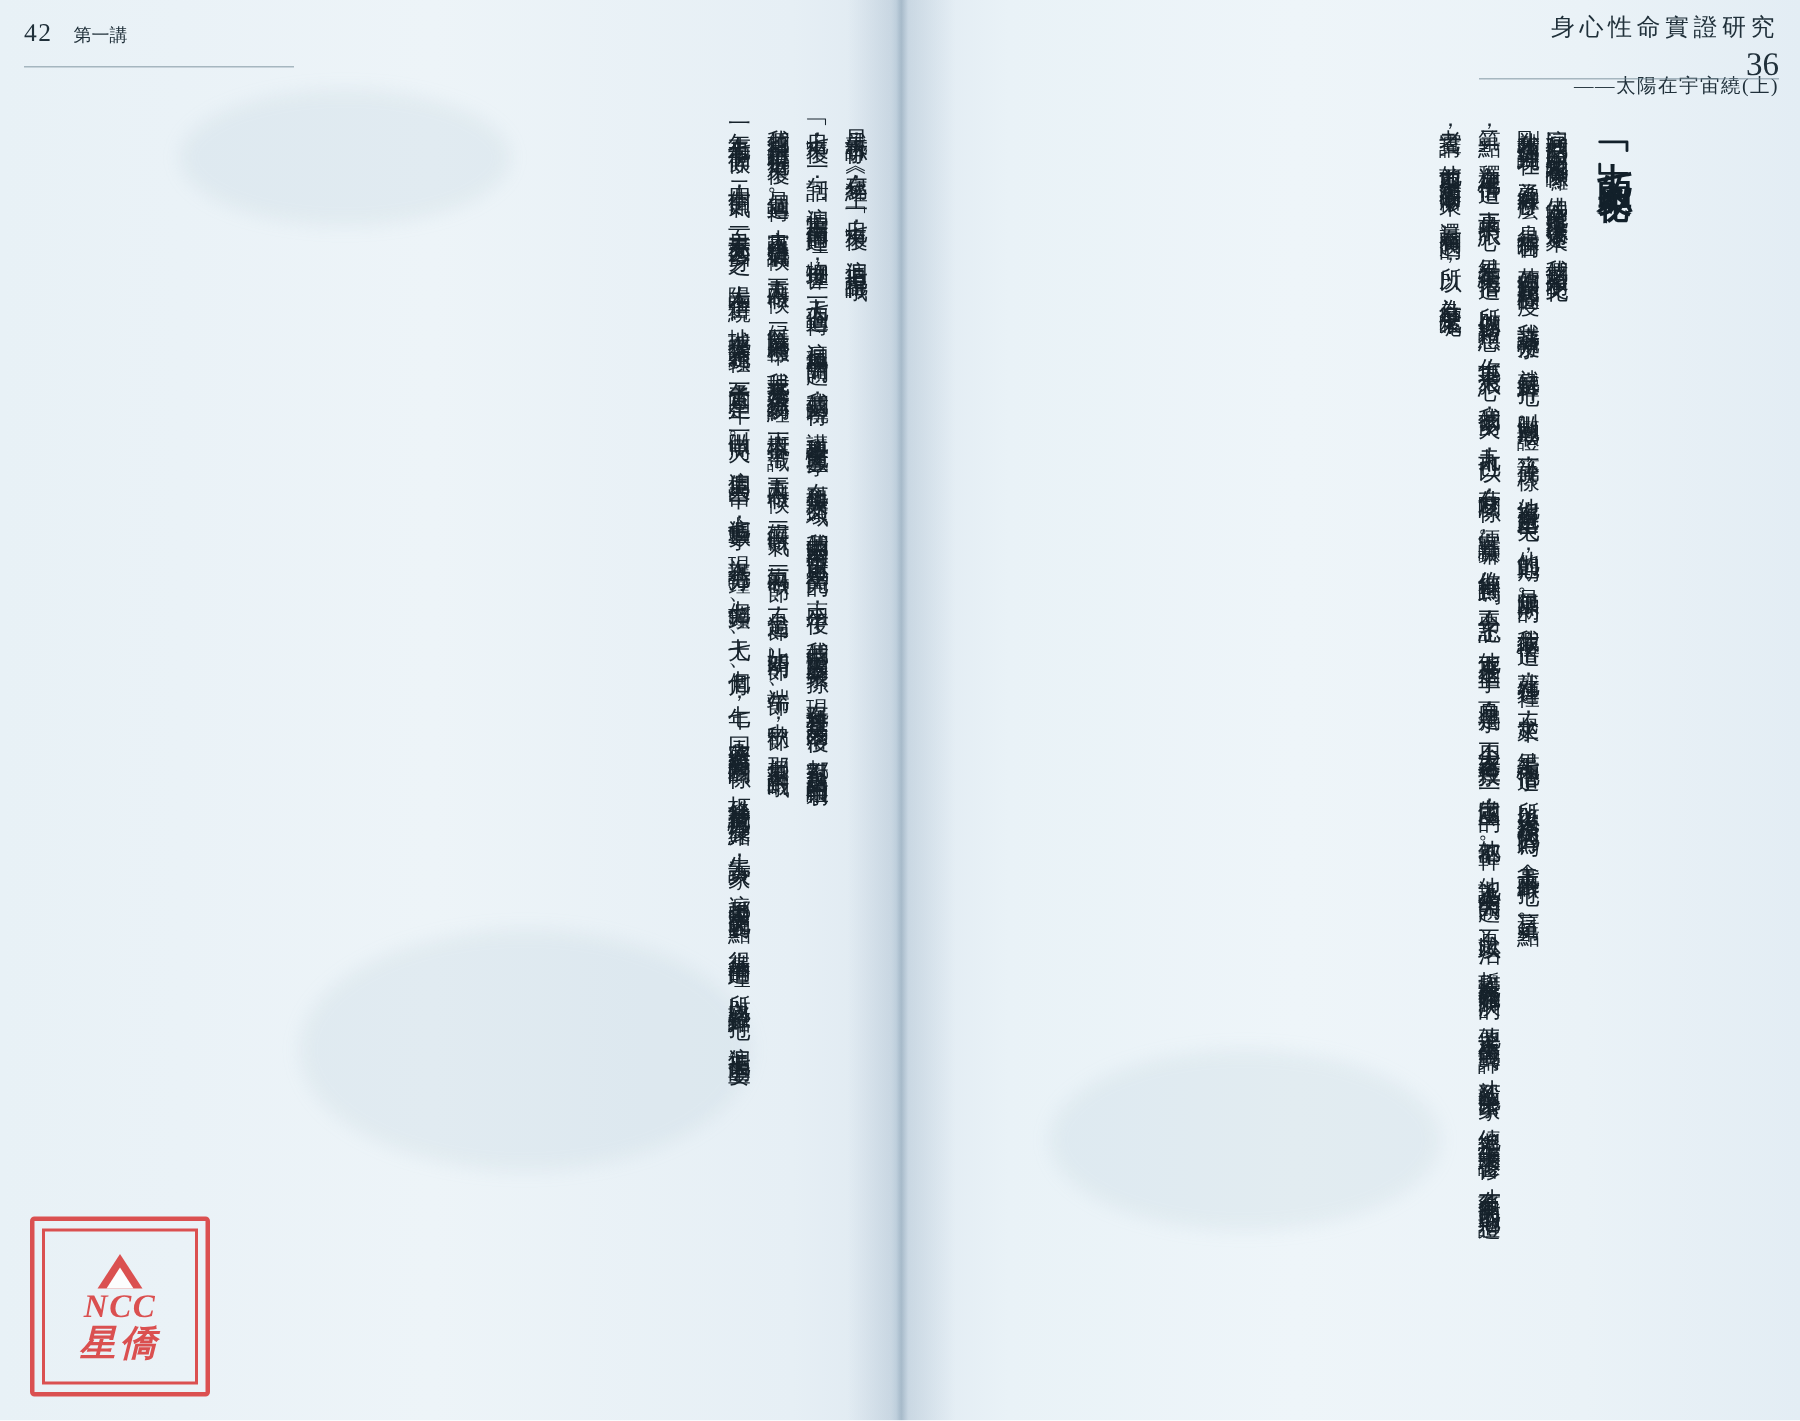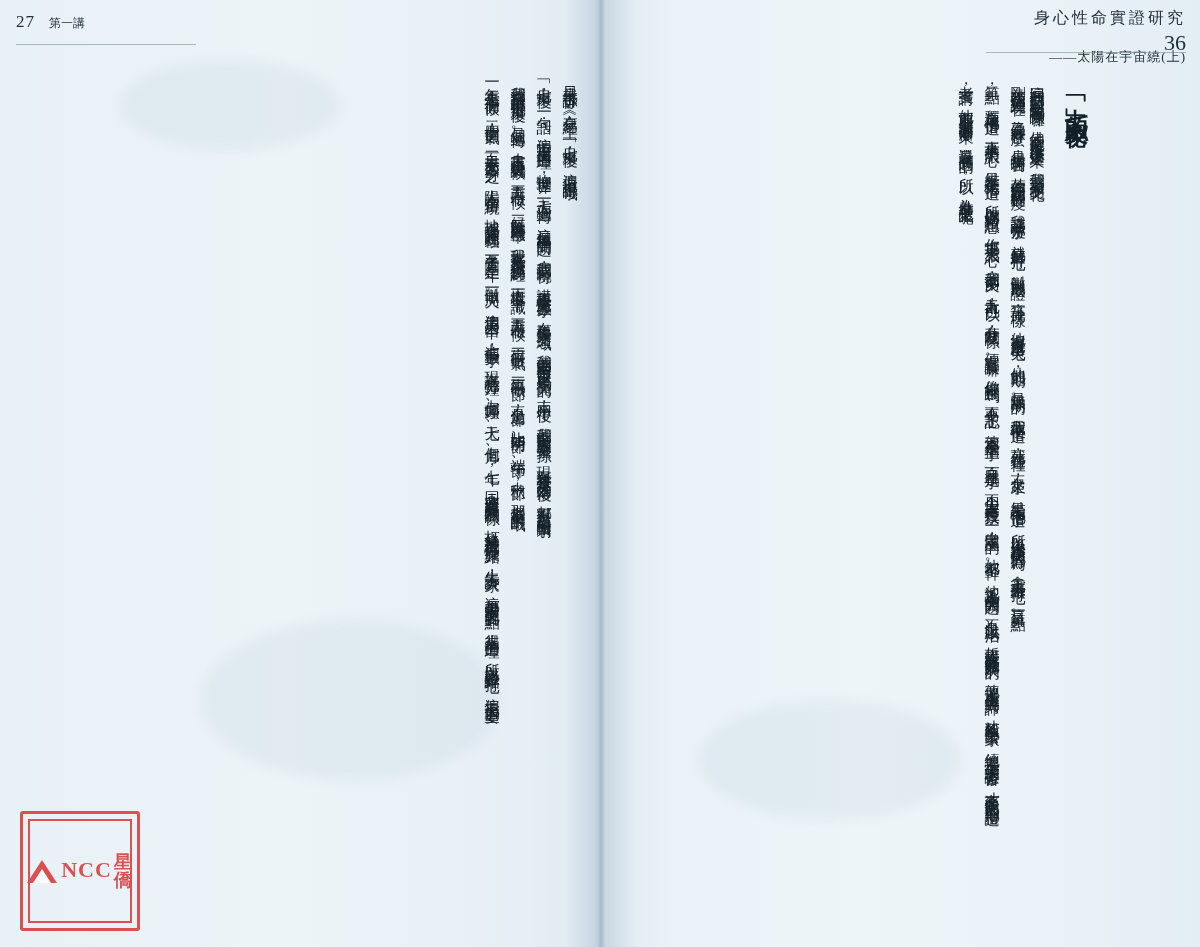--- a/index.html
+++ b/index.html
@@ -143,24 +143,25 @@
     border-radius: 3px;
     box-sizing: border-box;
     opacity: .88;
   }
   .stamp-inner {
     position: absolute;
     inset: 5px;
     border: 2px solid #d93a3a;
     box-sizing: border-box;
     display: flex;
-    flex-direction: row;
+    flex-direction: column;
     align-items: center;
     justify-content: center;
     gap: 2px;
+    font-style: italic;
   }
   .stamp-tri {
     width: 0;
     height: 0;
     border-left: 17px solid transparent;
     border-right: 17px solid transparent;
     border-bottom: 26px solid transparent;
     position: relative;
   }
   .stamp-tri::before {
@@ -188,21 +189,21 @@
     font-weight: bold;
     font-size: 22px;
     letter-spacing: 1px;
     color: #d93a3a;
     line-height: 1;
     margin-top: -2px;
   }
   .stamp-cn {
     font-family: "Liberation Serif", serif;
     font-weight: bold;
-    font-size: 18px;
+    font-size: 24px;
     letter-spacing: 3px;
     color: #d93a3a;
     line-height: 1;
   }
 
   
   .blotch {
     position: absolute;
     border-radius: 50%;
     background: rgba(150,175,195,0.13);
@@ -217,21 +218,21 @@
 
   <div class="gutter-shade"></div>
 
   <div class="blotch" style="left:120px; top:60px; width:220px; height:90px;"></div>
   <div class="blotch" style="left:700px; top:700px; width:260px; height:120px;"></div>
   <div class="blotch" style="left:200px; top:620px; width:300px; height:160px;"></div>
 
   <div class="page page-left">
 
     <div class="head-left">
-      <span class="folio">27</span>
+      <span class="folio">42</span>
       <span class="chap">第一講</span>
     </div>
     <div class="rule" style="left:16px; top:44px; width:180px;"></div>
 
     <div class="vtext col-body-left">早就告訴你了，在《易經》上，「七日來復」，這個七日記得哦！
 「七日來復」，一句話：這個宇宙生命的道理，物理世界，七天一個迴轉，這是個科學的問題。我們要曉得，講科學要先懂數學，在科學與天文領域，我們中國兩千年以前就一馬當先的。兩千年後，我們中華民族的炎黃子孫，現在對科學是萬分的落後，都對不起自己的祖宗啊！
 我們祖宗早就曉得七日來復，是個迴轉。大家只曉得講氣候，五天叫做一候，三候以陰曆為標準。我現在來不及給你講易經，大概提一下常識，五天叫做一候，三候叫做一氣，三氣叫做一節，不是過節，比如清明節、端午節、中秋節，那個是不對的哦！
 一年有七十二個節候，二十四個節氣，三百六十五天多四分之一。太陽在宇宙繞，地球在太陽系統裡頭，各走了一圈是一年，叫做一周天。這個周天當中，七這個數字，現在講七分鐘、七個鐘頭、七天、七個月、七年，同大家修道有絕對的關係。打坐修持我們再慢慢介紹，先告訴大家，這都是中國文化的要點，很基本的道理，所以向諸位介紹打七，這個七天的重要。</div>
 
     <div class="stamp">

